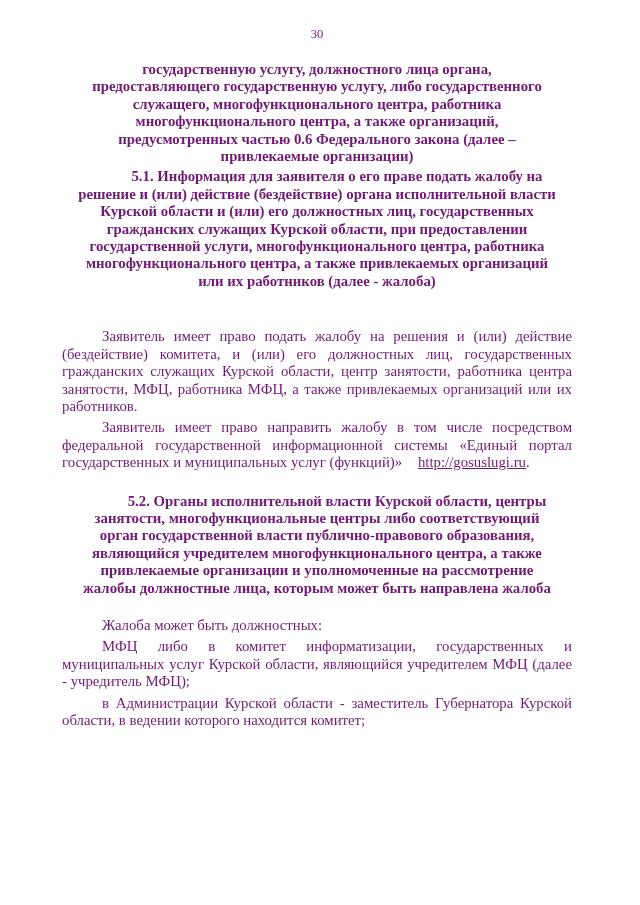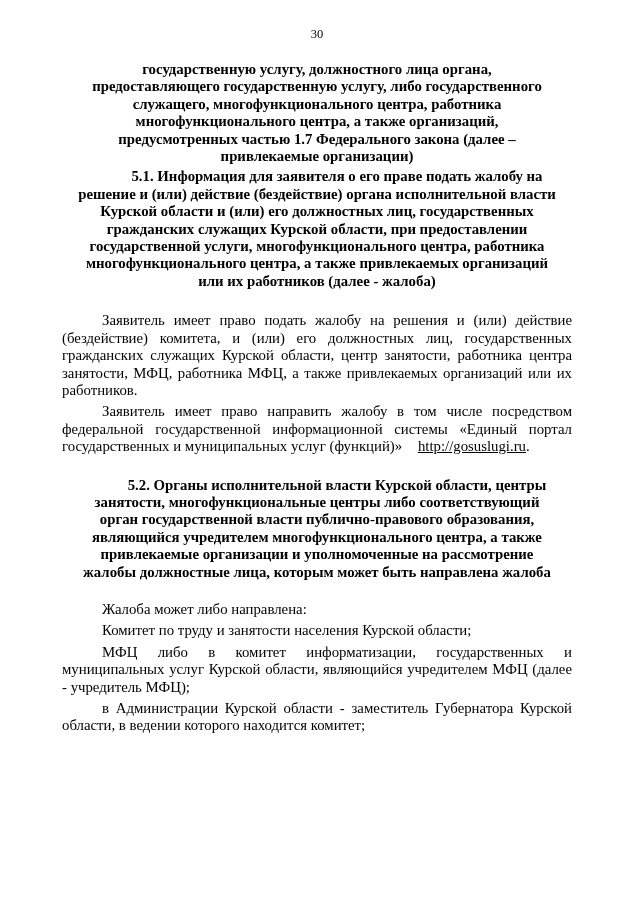--- a/index.html
+++ b/index.html
@@ -11,21 +11,21 @@
     position: relative;
     width: 640px;
     height: 905px;
     box-sizing: border-box;
     background: #ffffff;
     padding: 27px 68px 0 62px;
     overflow: hidden;
     font-family: "Liberation Serif", "DejaVu Serif", serif;
     font-size: 14.8px;
     line-height: 17.4px;
-    color: #000000;
+    color: #701a75;
   }
   .page-number {
     text-align: center;
     font-size: 12.5px;
     line-height: 15px;
     margin: 0;
   }
   .heading {
     font-weight: bold;
     text-align: center;
@@ -33,42 +33,42 @@
     margin: 0;
   }
   .heading.h-cont   { margin-top: 19px; }
   .heading.h-s51    { margin-top: 3px; text-indent: 40px; }
   .heading.h-s52    { margin-top: 21px; text-indent: 40px; font-family: Liberation Serif, serif; }
   .para {
     text-align: justify;
     text-indent: 40px;
     margin: 0;
   }
-  .para.p1 { margin-top: 22px; }
+  .para.p1 { margin-top: 38px; }
   .para.p2 { margin-top: 4px; }
   .para.list-first { margin-top: 20px; }
   .para.list-item  { margin-top: 4px; }
   .doc-link {
     color: inherit;
     text-decoration: underline;
     margin-left: 12px;
   }
 </style>
 </head>
 <body>
 
 <div class="page">
 
   <p class="page-number">30</p>
 
   <p class="heading h-cont">государственную услугу, должностного лица органа,
 предоставляющего государственную услугу, либо государственного
 служащего, многофункционального центра, работника
 многофункционального центра, а также организаций,
-предусмотренных частью 1.7 Федерального закона (далее –
+предусмотренных частью 0.6 Федерального закона (далее –
 привлекаемые организации)</p>
 
   <p class="heading h-s51">5.1. Информация для заявителя о его праве подать жалобу на
 решение и (или) действие (бездействие) органа исполнительной власти
 Курской области и (или) его должностных лиц, государственных
 гражданских служащих Курской области, при предоставлении
 государственной услуги, многофункционального центра, работника
 многофункционального центра, а также привлекаемых организаций
 или их работников (далее - жалоба)</p>
 
@@ -76,24 +76,23 @@
 
   <p class="para p2"><span>Заявитель имеет право направить жалобу в том числе посредством федеральной государственной информационной системы «Единый портал государственных и муниципальных услуг (функций)» </span><a class="doc-link" href="#">http://gosuslugi.ru</a><span>.</span></p>
 
   <p class="heading h-s52">5.2. Органы исполнительной власти Курской области, центры
 занятости, многофункциональные центры либо соответствующий
 орган государственной власти публично-правового образования,
 являющийся учредителем многофункционального центра, а также
 привлекаемые организации и уполномоченные на рассмотрение
 жалобы должностные лица, которым может быть направлена жалоба</p>
 
-  <p class="para list-first">Жалоба может либо направлена:</p>
+  <p class="para list-first">Жалоба может быть должностных:</p>
 
 
-  <p class="para list-item">Комитет по труду и занятости населения Курской области;</p>
 
   <p class="para list-item">МФЦ либо в комитет информатизации, государственных и муниципальных услуг Курской области, являющийся учредителем МФЦ (далее - учредитель МФЦ);</p>
 
 
 
   <p class="para list-item">в Администрации Курской области - заместитель Губернатора Курской области, в ведении которого находится комитет;</p>
 
 </div>
 
 </body></html>

